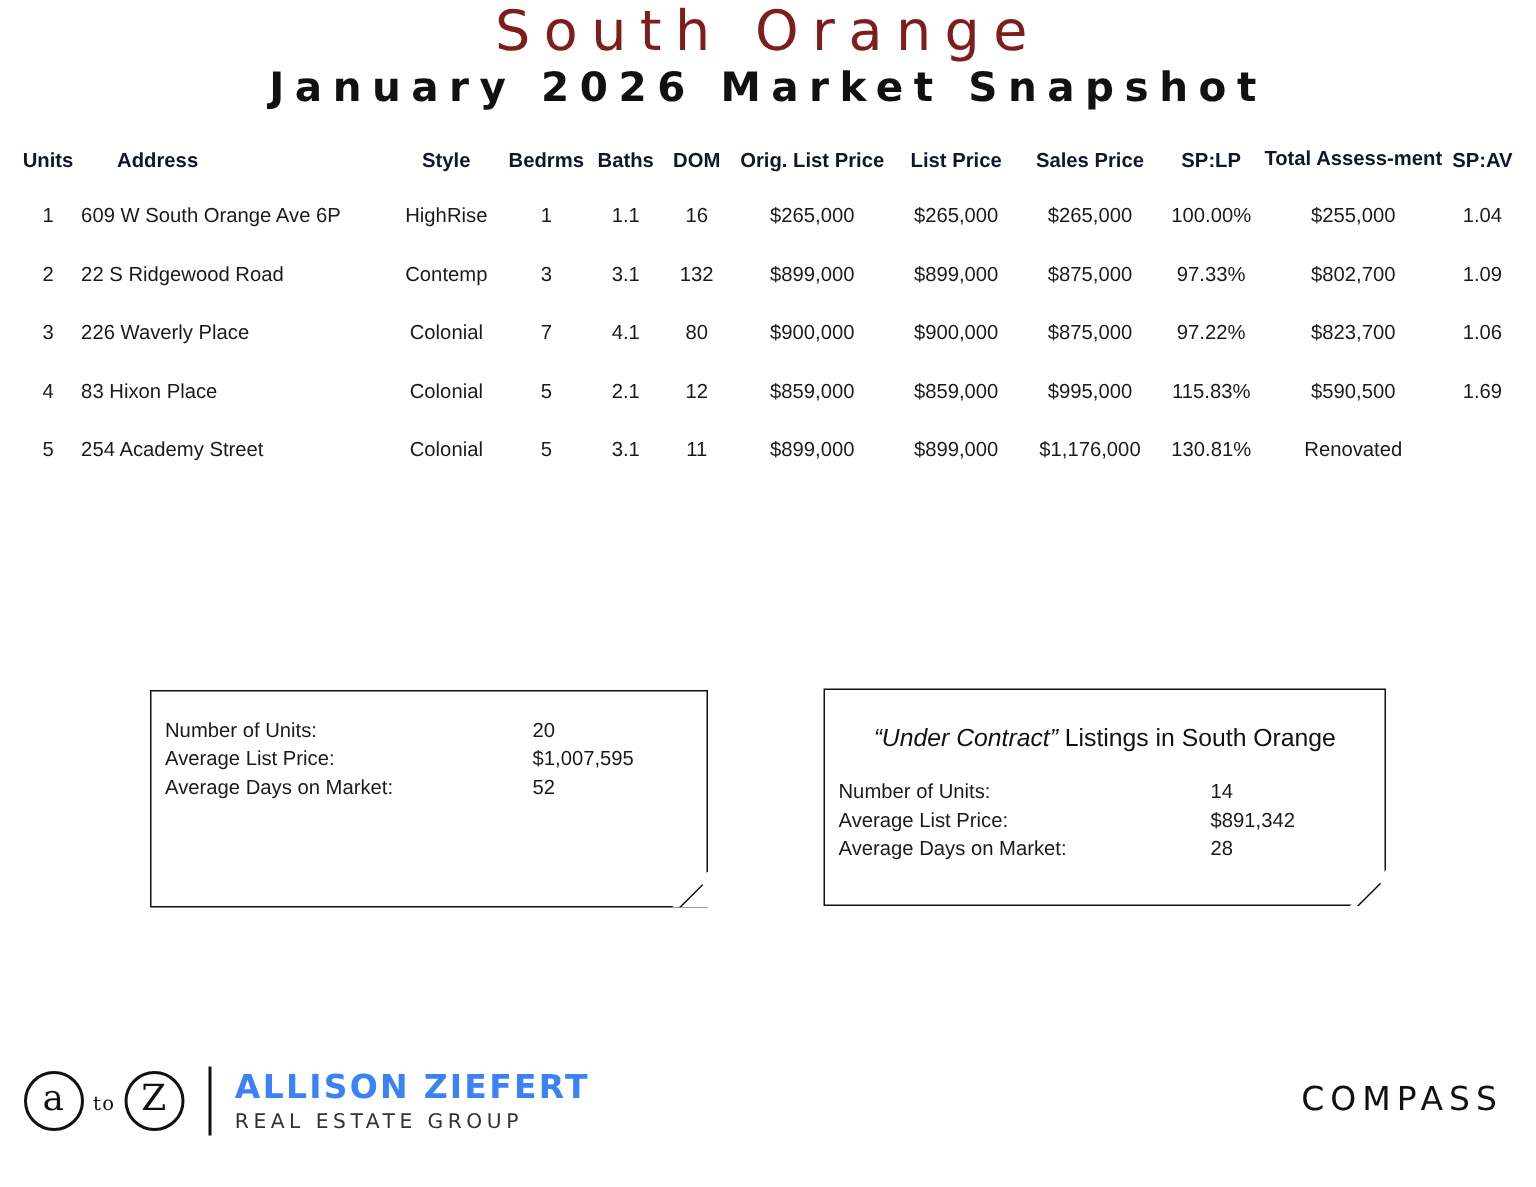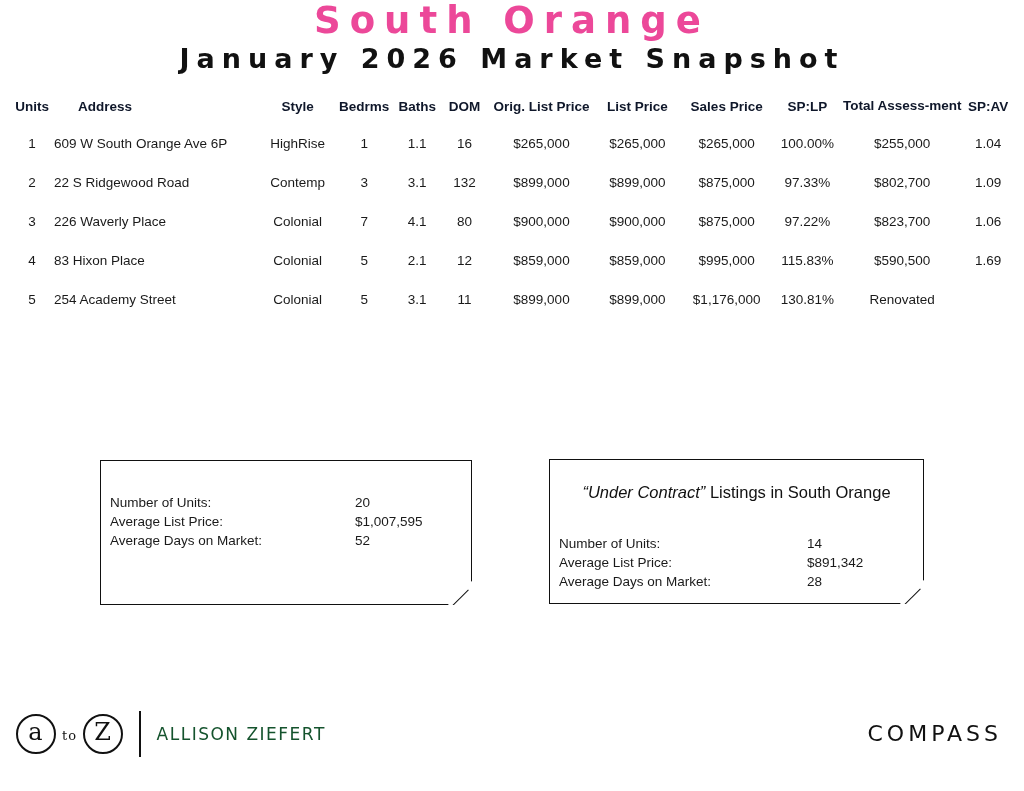--- a/index.html
+++ b/index.html
@@ -17,24 +17,24 @@
   }
 
   
   .title-block {
     text-align: center;
     padding-top: 2px;
   }
   .title-main {
     font-family: "DejaVu Sans", sans-serif;
     font-size: 37px;
-    font-weight: bold;
+    font-weight: normal;
     letter-spacing: 9px;
     line-height: 1.05;
-    color: #ec4899;
+    color: #7f1d1d;
   }
   .title-sub {
     font-family: "DejaVu Sans", sans-serif;
     font-size: 27px;
     font-weight: bold;
     letter-spacing: 7px;
     line-height: 1.2;
     margin-top: 2px;
     color: #111;
   }
@@ -97,21 +97,21 @@
   .note-left  { left: 100px; top: 0; width: 372px; height: 145px; }
   .note-right { left: 549px; top: -1px; width: 375px; height: 145px; }
   .note-title {
     text-align: center;
     font-size: 16.5px;
     margin-top: 23px;
     color: #111;
   }
   .note-title i { font-style: italic; }
   .note-rows {
-    margin-top: 32px;
+    margin-top: 16px;
     padding: 0 8px 0 9px;
     font-size: 13.5px;
     line-height: 1.42;
   }
   .note-row {
     display: flex;
   }
   .note-row .lbl { flex: 0 0 auto; }
   .note-row .val { margin-left: auto; }
   .note-left .note-rows .val  { width: 108px; }
@@ -189,24 +189,24 @@
     text-align: right;
   }
   .az-divider {
     width: 1.5px;
     height: 46px;
     background: #111;
     margin: 0 16px;
   }
   .az-text .line1 {
     font-family: "DejaVu Sans", sans-serif;
-    font-size: 17px;
+    font-size: 22px;
     letter-spacing: 1.5px;
-    color: #14532d;
-    font-weight: 400;
+    color: #3b82f6;
+    font-weight: 700;
   }
   .az-text .line2 {
     font-family: "DejaVu Sans", sans-serif;
     font-size: 13.5px;
     letter-spacing: 3px;
     color: #333;
     margin-top: 2px;
   }
   .compass {
     position: absolute;
@@ -365,16 +365,17 @@
 <div class="footer">
   <div class="brand-left">
     <div class="az-mark">
       <span class="circle">a</span>
       <span class="to">to</span>
       <span class="circle">Z</span>
     </div>
     <div class="az-divider"></div>
     <div class="az-text">
       <div class="line1">ALLISON ZIEFERT</div>
+      <div class="line2">REAL ESTATE GROUP</div>
     </div>
   </div>
   <div class="compass">COMPASS</div>
 </div>
 
 </body></html>

